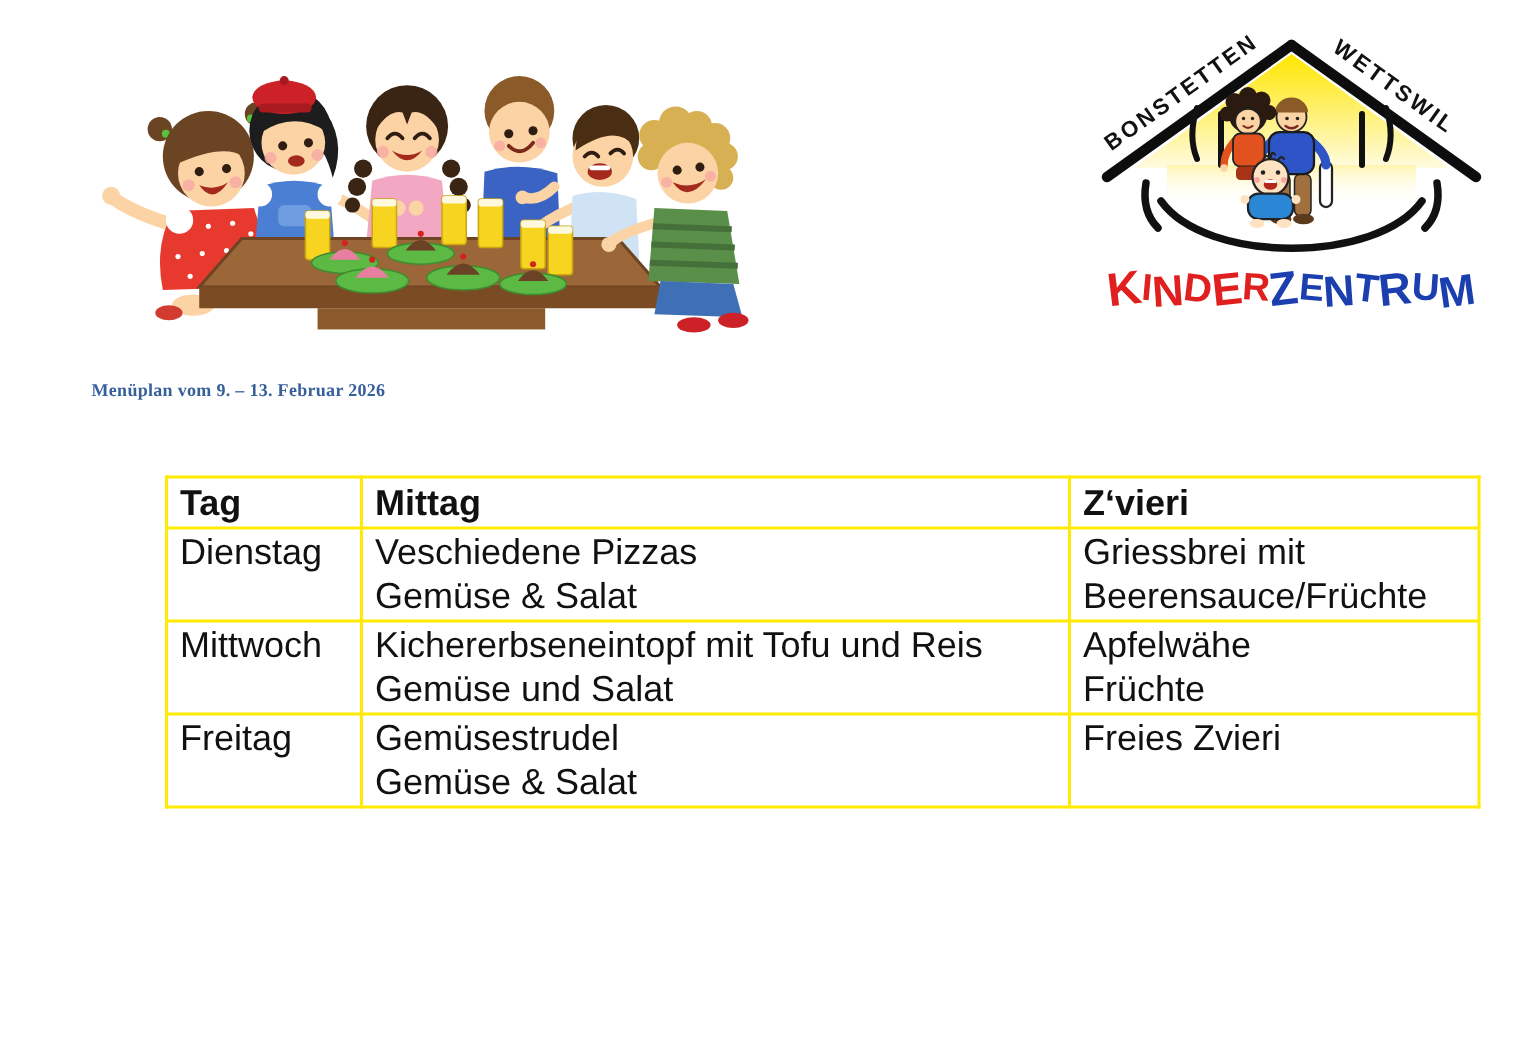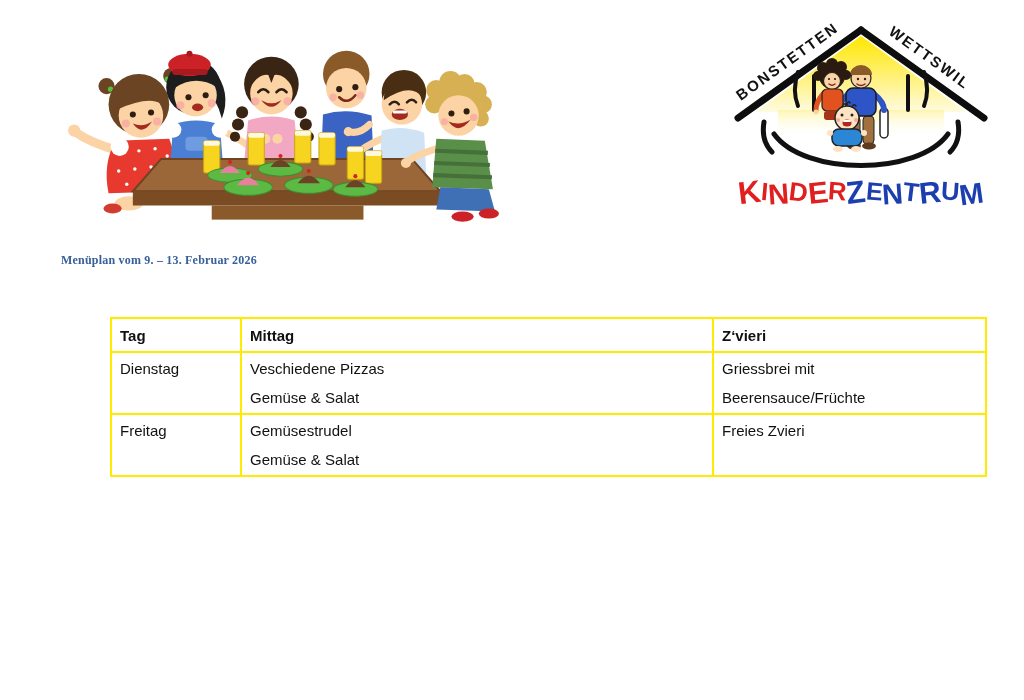--- a/index.html
+++ b/index.html
@@ -29,21 +29,21 @@
     border-collapse:collapse;table-layout:fixed;
     background:#ffffff;
   }
   table.menu col.c1{width:130px;}
   table.menu col.c2{width:472px;}
   table.menu col.c3{width:273px;}
   table.menu th, table.menu td{
     border:2px solid #ffeb00;
     vertical-align:top;text-align:left;
     padding:1px 8px;color:#111;
-    font-size:15px;
+    font-size:24px;
   }
   table.menu th{font-weight:bold;height:29px;line-height:29px;padding-top:2px;}
   .cell-line{height:29px;line-height:29px;white-space:nowrap;overflow:visible;}
   td.day .cell-line{height:29px;}
   tr.body-row td{height:58px;}
 </style>
 </head>
 <body>
 
 <div class="children-wrap">
@@ -358,20 +358,33 @@
           <div class="cell-line">Veschiedene Pizzas</div>
           <div class="cell-line">Gemüse &amp; Salat</div>
         </td>
       <td>
           <div class="cell-line">Griessbrei mit</div>
           <div class="cell-line">Beerensauce/Früchte</div>
         </td>
     </tr>
     <tr class="body-row">
       <td class="day">
+          <div class="cell-line">Mittwoch</div>
+        </td>
+      <td>
+          <div class="cell-line">Kichererbseneintopf mit Tofu und Reis</div>
+          <div class="cell-line">Gemüse und Salat</div>
+        </td>
+      <td>
+          <div class="cell-line">Apfelwähe</div>
+          <div class="cell-line">Früchte</div>
+        </td>
+    </tr>
+    <tr class="body-row">
+      <td class="day">
           <div class="cell-line">Freitag</div>
         </td>
       <td>
           <div class="cell-line">Gemüsestrudel</div>
           <div class="cell-line">Gemüse &amp; Salat</div>
         </td>
       <td>
           <div class="cell-line">Freies Zvieri</div>
           <div class="cell-line"></div>
         </td>

